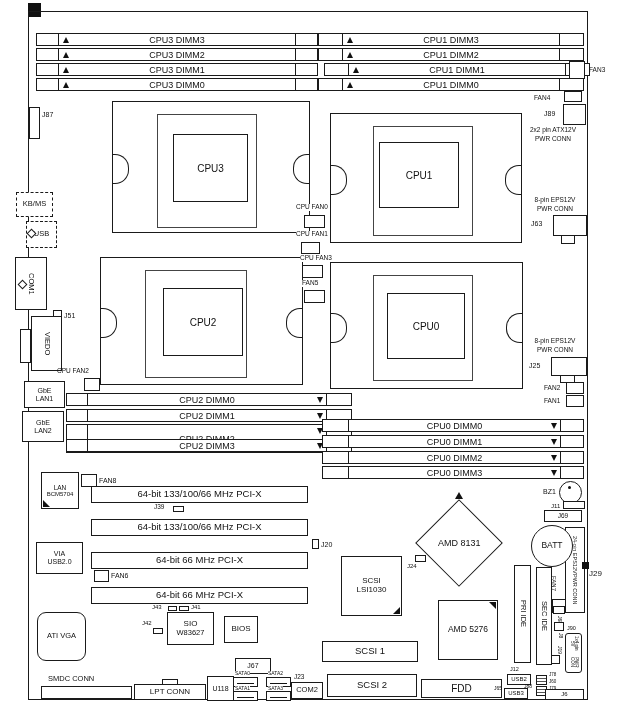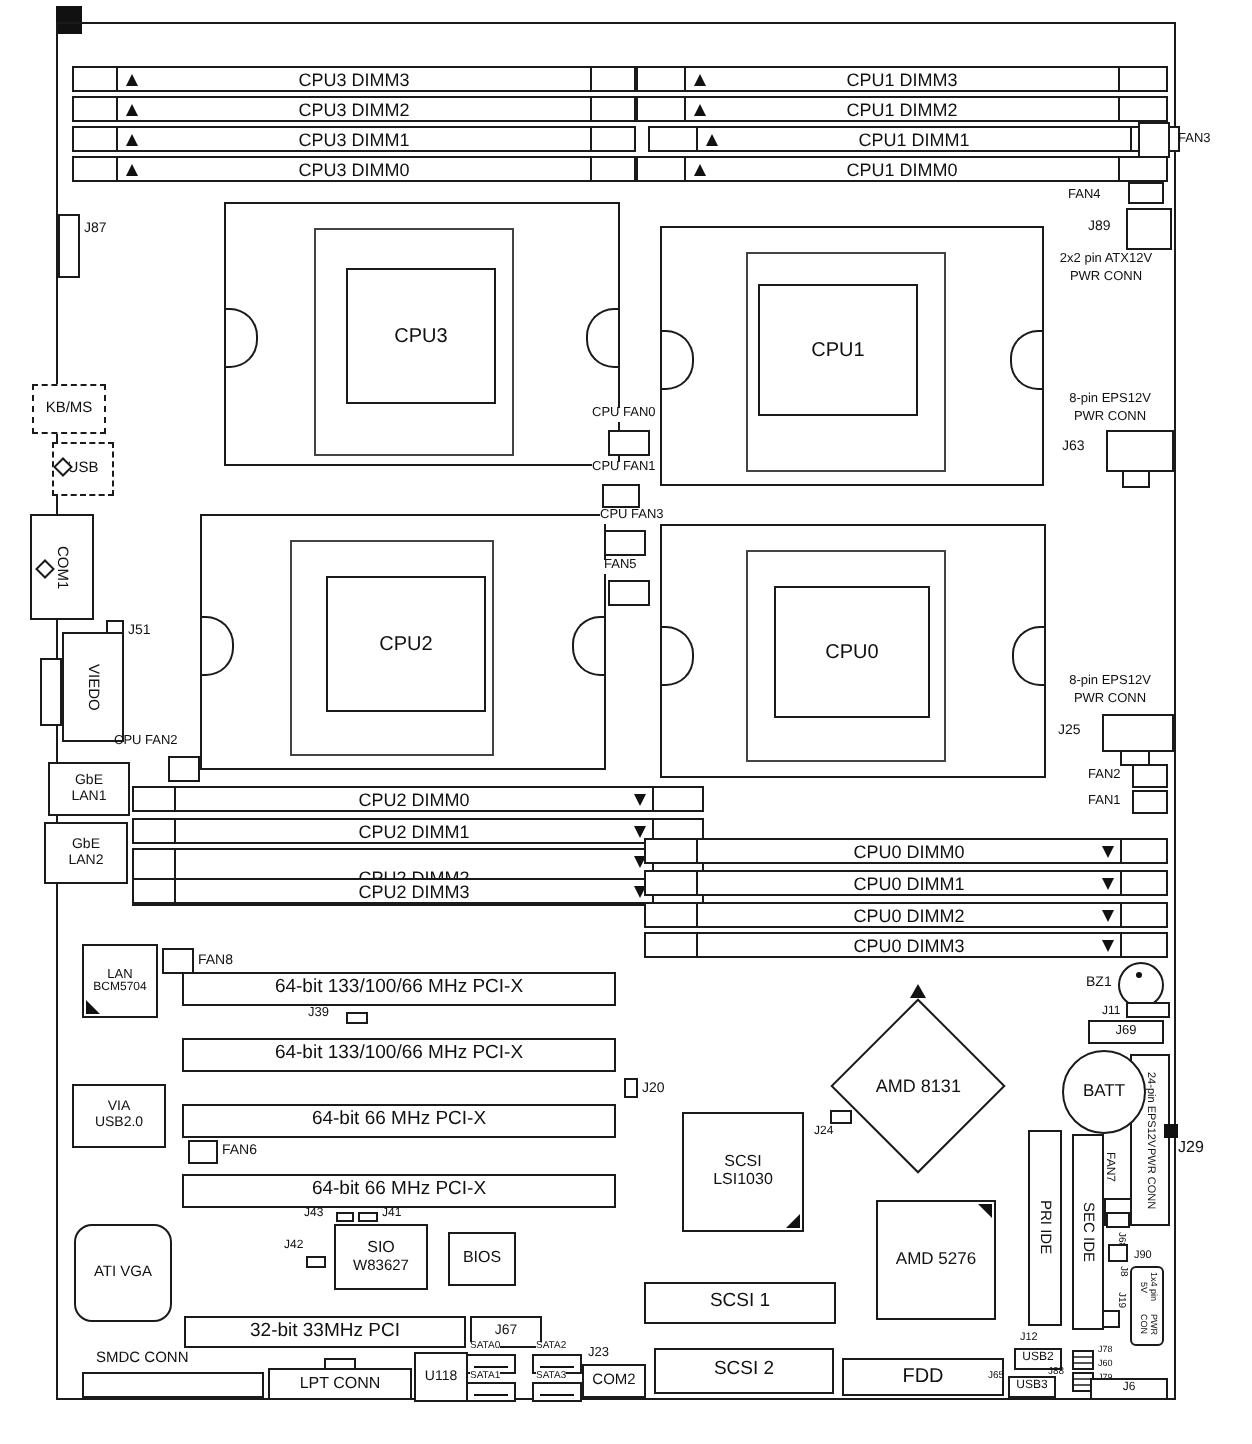--- a/index.html
+++ b/index.html
@@ -287,23 +287,20 @@
       <span>ATI VGA</span>
     </div>
 
   <div class="c box col" style="left:167px;top:612px;width:47px;height:33px">
       <span class="f8">SIO</span>
       <span class="f75">W83627</span>
     </div>
   <div class="c box f8" style="left:224px;top:616px;width:34px;height:27px">
       <span>BIOS</span>
     </div>
-  <div class="c box f95" style="left:92px;top:658px;width:141px;height:16px">
-      <span>32-bit 33MHz PCI</span>
-    </div>
   <div class="c box f7" style="left:235px;top:658px;width:36px;height:16px">
       <span>J67</span>
     </div>
 
   <div class="c lbl f75" style="left:48px;top:675px">SMDC CONN</div>
   <div class="c box" style="left:41px;top:686px;width:91px;height:13px"></div>
   <div class="c tab" style="left:162px;top:679px;width:16px;height:6px"></div>
   <div class="c box f8" style="left:134px;top:684px;width:72px;height:16px">
       <span>LPT CONN</span>
     </div>

